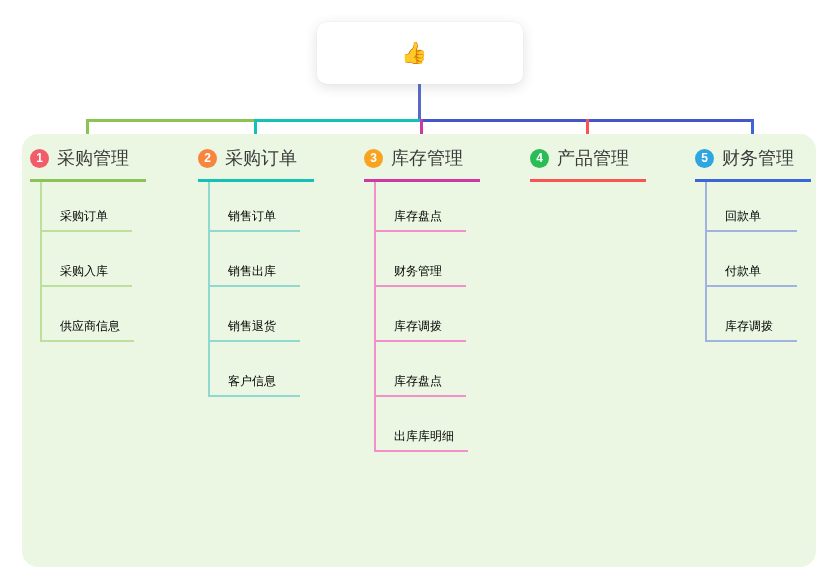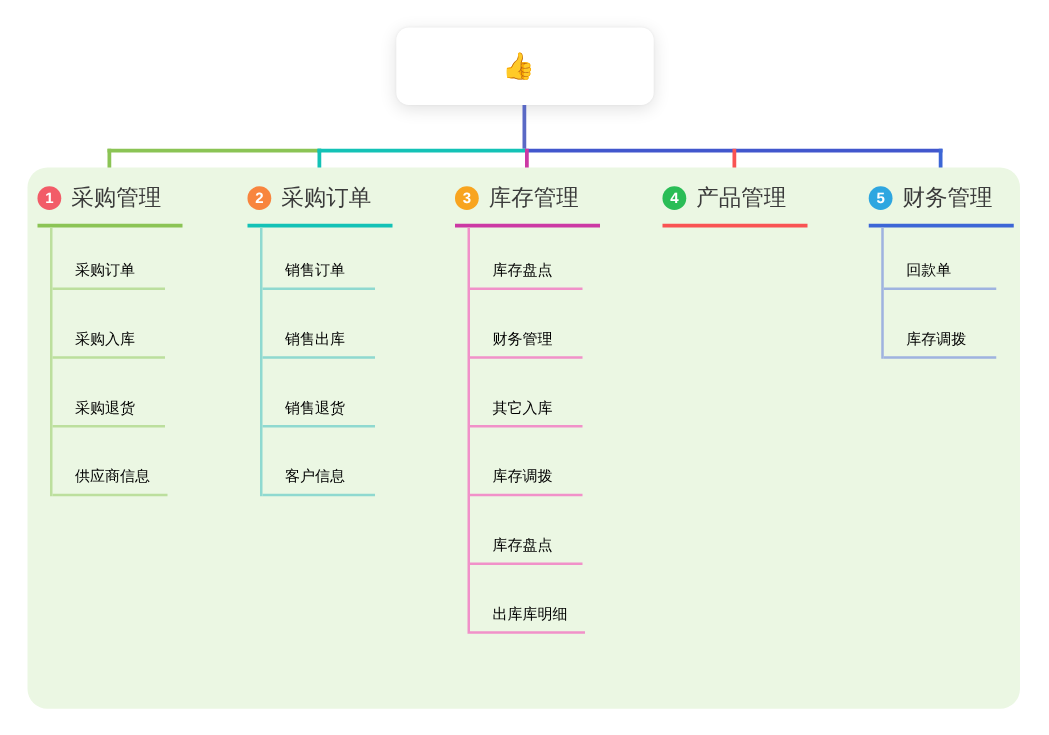--- a/index.html
+++ b/index.html
@@ -71,21 +71,20 @@
   <div class="panel" style="background-color: rgb(235, 247, 227);"></div>
 
   <div class="branch" style="left: 30px; --accent: #8bc455; --light: #bcdf9d; --badge-bg: #f25c68;">
     <div class="branch-title">
       <span class="badge">1</span>
       <span>采购管理</span>
     </div>
     <ul class="children">
       <li>采购订单</li>
       <li>采购入库</li>
-      <li>采购退货</li>
       <li>供应商信息</li>
     </ul>
   </div>
 
   <div class="branch" style="left: 198px; --accent: #13c2b6; --light: #8fd9d0; --badge-bg: #f8853e;">
     <div class="branch-title">
       <span class="badge">2</span>
       <span>采购订单</span>
     </div>
     <ul class="children">
@@ -97,38 +96,38 @@
   </div>
 
   <div class="branch" style="left: 364px; --accent: #cc39a4; --light: #f191c9; --badge-bg: #f8a41f;">
     <div class="branch-title">
       <span class="badge">3</span>
       <span>库存管理</span>
     </div>
     <ul class="children">
       <li>库存盘点</li>
       <li>财务管理</li>
-      <li>其它入库</li>
       <li>库存调拨</li>
       <li>库存盘点</li>
       <li>出库库明细</li>
     </ul>
   </div>
 
   <div class="branch" style="left: 530px; --accent: #f95353; --light: #f8a39e; --badge-bg: #2abd56;">
     <div class="branch-title">
       <span class="badge">4</span>
       <span>产品管理</span>
     </div>
   </div>
 
   <div class="branch" style="left: 695px; --accent: #3c66d6; --light: #9fb3e0; --badge-bg: #2ea6e0;">
     <div class="branch-title">
       <span class="badge">5</span>
       <span>财务管理</span>
     </div>
     <ul class="children">
       <li>回款单</li>
+      <li>付款单</li>
       <li>库存调拨</li>
     </ul>
   </div>
 
 </div>
 
 </body></html>

